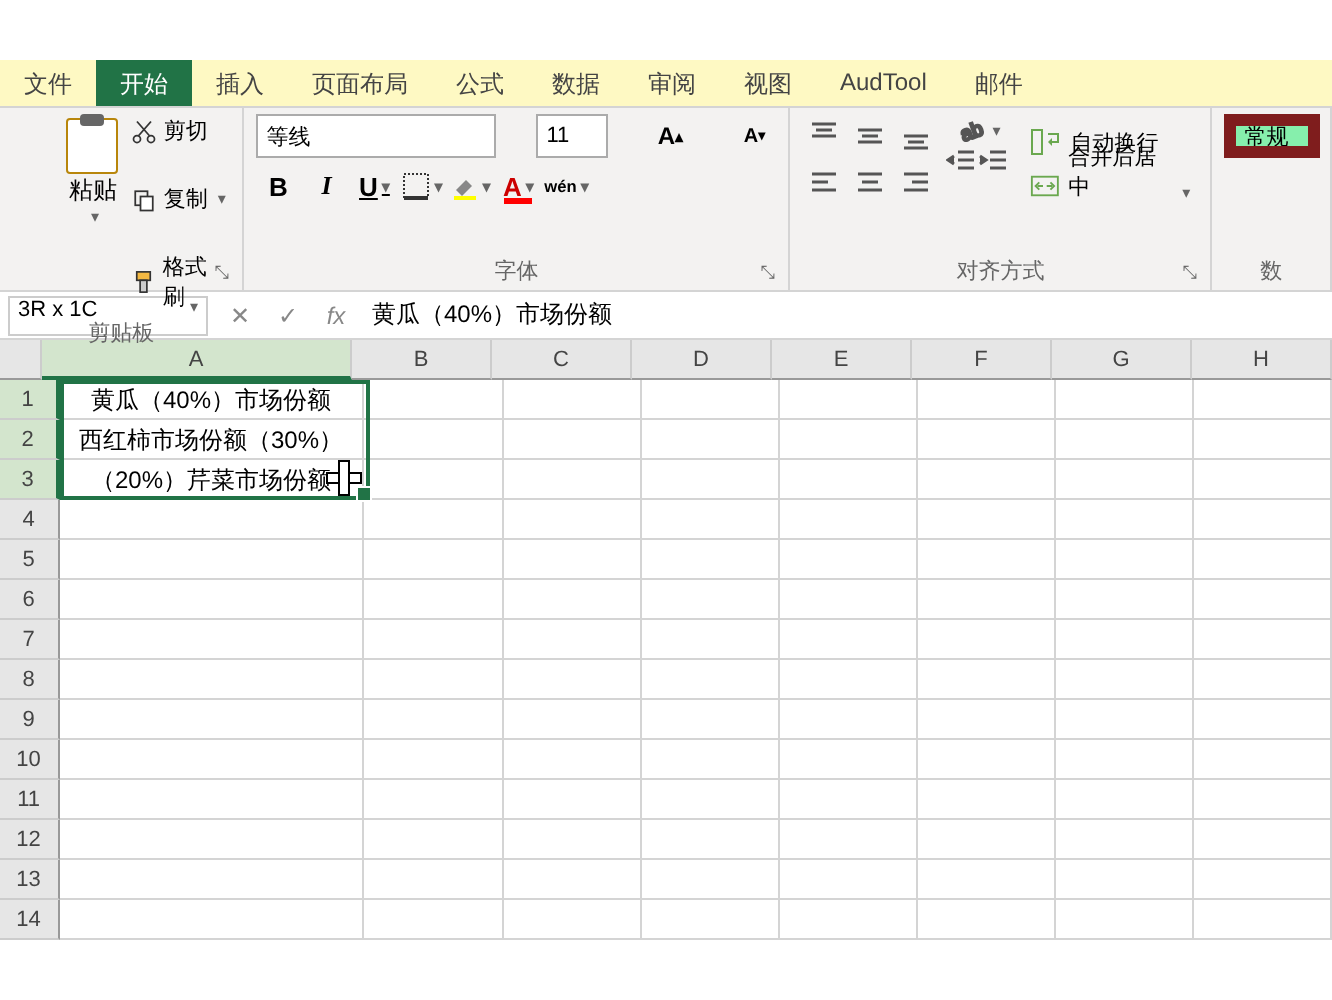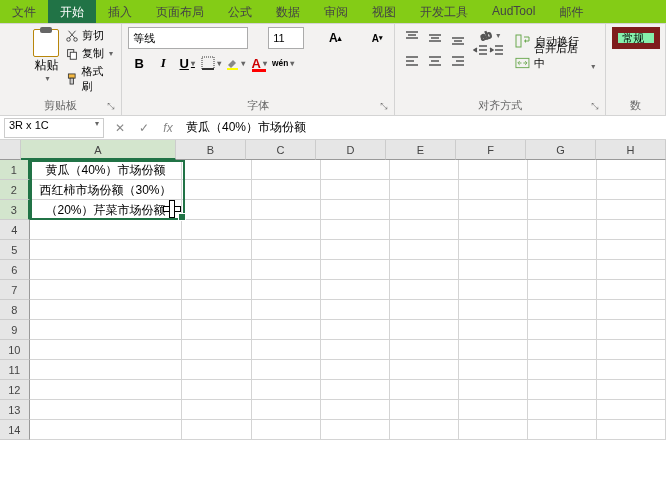--- a/index.html
+++ b/index.html
@@ -1,27 +1,27 @@
 <!DOCTYPE html>
 <html><head>
 <meta charset="utf-8">
 <style>
 * { margin: 0; padding: 0; box-sizing: border-box; }
 body { font-family: "Microsoft YaHei", "SimSun", sans-serif; font-size: 12px; background: #fff; overflow: hidden; width: 666px; height: 500px; }
-.tabs { display: flex; background: #84cc16; height: 24px; border-bottom: 1px solid #d4d4d4; }
+.tabs { display: flex; background: #fef9c3; height: 24px; border-bottom: 1px solid #d4d4d4; margin-top: 30px; }
 .tab { padding: 4px 12px; color: #444; cursor: pointer; font-size: 12px; }
 .tab.active { background: #217346; color: #fff; }
 .ribbon { display: flex; background: #f3f2f1; height: 92px; border-bottom: 1px solid #d4d4d4; }
 .group { border-right: 1px solid #d4d4d4; padding: 3px 6px 0 6px; display: flex; flex-direction: column; justify-content: space-between; position: relative; }
 .group-label { text-align: center; font-size: 11px; color: #666; padding: 2px 0; }
 .group-top { flex: 1; display: flex; }
 .paste-big { display: flex; flex-direction: column; align-items: center; width: 34px; padding-top: 2px; cursor: pointer; margin-left: 24px; }
 .paste-icon { width: 26px; height: 28px; background: #fff; border: 1px solid #b8860b; border-radius: 2px; position: relative; }
 .paste-icon::after { content: ""; position: absolute; top: -3px; left: 6px; width: 12px; height: 6px; background: #666; border-radius: 2px; }
-.small-btns { display: flex; flex-direction: column; gap: 1px; }
+.small-btns { display: flex; flex-direction: column; gap: 17px; }
 .sb { display: flex; align-items: center; gap: 3px; cursor: pointer; padding: 1px 2px; font-size: 11px; }
 .sb svg { width: 14px; height: 14px; }
 .font-row1 { display: flex; gap: 20px; align-items: center; margin-bottom: 3px; }
 .font-row2 { display: flex; gap: 2px; align-items: center; }
 .font-sel { border: 1px solid #ababab; background: #fff; height: 22px; font-size: 11px; padding: 0 4px; }
 .font-btn { width: 22px; height: 22px; display: flex; align-items: center; justify-content: center; cursor: pointer; font-size: 13px; font-weight: bold; }
 .align-grid { display: grid; grid-template-columns: repeat(3, 22px); grid-template-rows: repeat(2, 22px); gap: 1px; }
 .al { display: flex; align-items: center; justify-content: center; cursor: pointer; }
 .al svg { width: 16px; height: 16px; stroke: #555; stroke-width: 1.5; }
 .align-right { display: flex; flex-direction: column; margin-left: 6px; }
@@ -59,21 +59,20 @@
 
 <div class="tabs" id="tabs">
     <div class="tab">文件</div>
     <div class="tab active">开始</div>
     <div class="tab">插入</div>
     <div class="tab">页面布局</div>
     <div class="tab">公式</div>
     <div class="tab">数据</div>
     <div class="tab">审阅</div>
     <div class="tab">视图</div>
-    <div class="tab">开发工具</div>
     <div class="tab">AudTool</div>
     <div class="tab">邮件</div>
   </div>
 
 <div class="ribbon">
   <div class="group">
     <div class="group-top">
       <div class="paste-big">
         <div class="paste-icon"></div>
         <span>粘贴</span>

